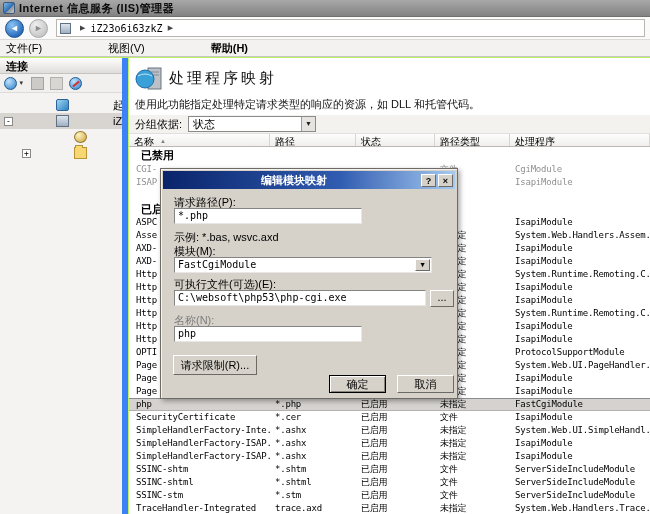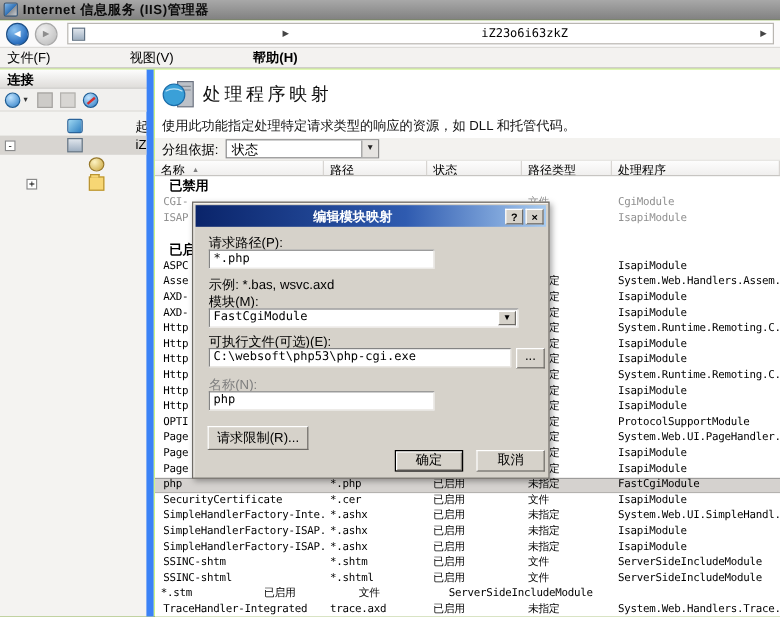--- a/index.html
+++ b/index.html
@@ -19,21 +19,21 @@
   
   .crumbbar{position:absolute;left:0;top:17px;width:650px;height:23px;background:#fbfafa;
     border-bottom:1px solid #dddbd8;display:flex;align-items:center;}
   .navbtn{width:19px;height:19px;border-radius:50%;margin-left:5px;display:flex;
     align-items:center;justify-content:center;font-size:9px;}
   .navbtn.back{background:radial-gradient(circle at 35% 30%,#8cc4f2,#2a6fc0 70%,#174f8f);
     color:#fff;border:1px solid #1c4e85;}
   .navbtn.fwd{background:radial-gradient(circle at 35% 30%,#efefef,#c9c9c9 70%,#b2b2b2);
     color:#8d8d8d;border:1px solid #a8a8a8;}
   .crumbbox{margin-left:8px;height:18px;flex:1;margin-right:5px;background:#fff;
-    border:1px solid #b9b6b1;display:flex;align-items:center;padding-left:3px;justify-content:space-between;}
+    border:1px solid #b9b6b1;display:flex;align-items:center;padding-left:3px;}
   .crumb-ic{width:11px;height:11px;margin-right:4px;background:linear-gradient(180deg,#dfe5ec,#9fb0c2);
     border:1px solid #5f7183;}
   .crumb-arrow{font-size:7px;color:#444;margin:0 5px;}
   .crumbtext{font-family:"DejaVu Sans Mono",monospace;font-size:10px;}
 
   
   .menubar{position:absolute;left:0;top:40px;width:650px;height:17px;background:#f3f2f0;
     border-bottom:1px solid #c7c5c2;display:flex;align-items:center;padding-left:6px;gap:48px;}
   .menu-item{margin-right:18px;cursor:default;}
 
@@ -365,20 +365,21 @@
           <div class="tcell c-handler" data-name="cell-handler">ServerSideIncludeModule</div>
         </div>
         <div class="trow item" data-name="table-row">
           <div class="tcell c-name" data-name="cell-name">SSINC-shtml</div>
           <div class="tcell c-path" data-name="cell-path">*.shtml</div>
           <div class="tcell c-status" data-name="cell-status">已启用</div>
           <div class="tcell c-type" data-name="cell-type">文件</div>
           <div class="tcell c-handler" data-name="cell-handler">ServerSideIncludeModule</div>
         </div>
         <div class="trow item" data-name="table-row">
+          <div class="tcell c-name" data-name="cell-name">SSINC-stm</div>
           <div class="tcell c-path" data-name="cell-path">*.stm</div>
           <div class="tcell c-status" data-name="cell-status">已启用</div>
           <div class="tcell c-type" data-name="cell-type">文件</div>
           <div class="tcell c-handler" data-name="cell-handler">ServerSideIncludeModule</div>
         </div>
         <div class="trow item" data-name="table-row">
           <div class="tcell c-name" data-name="cell-name">TraceHandler-Integrated</div>
           <div class="tcell c-path" data-name="cell-path">trace.axd</div>
           <div class="tcell c-status" data-name="cell-status">已启用</div>
           <div class="tcell c-type" data-name="cell-type">未指定</div>

